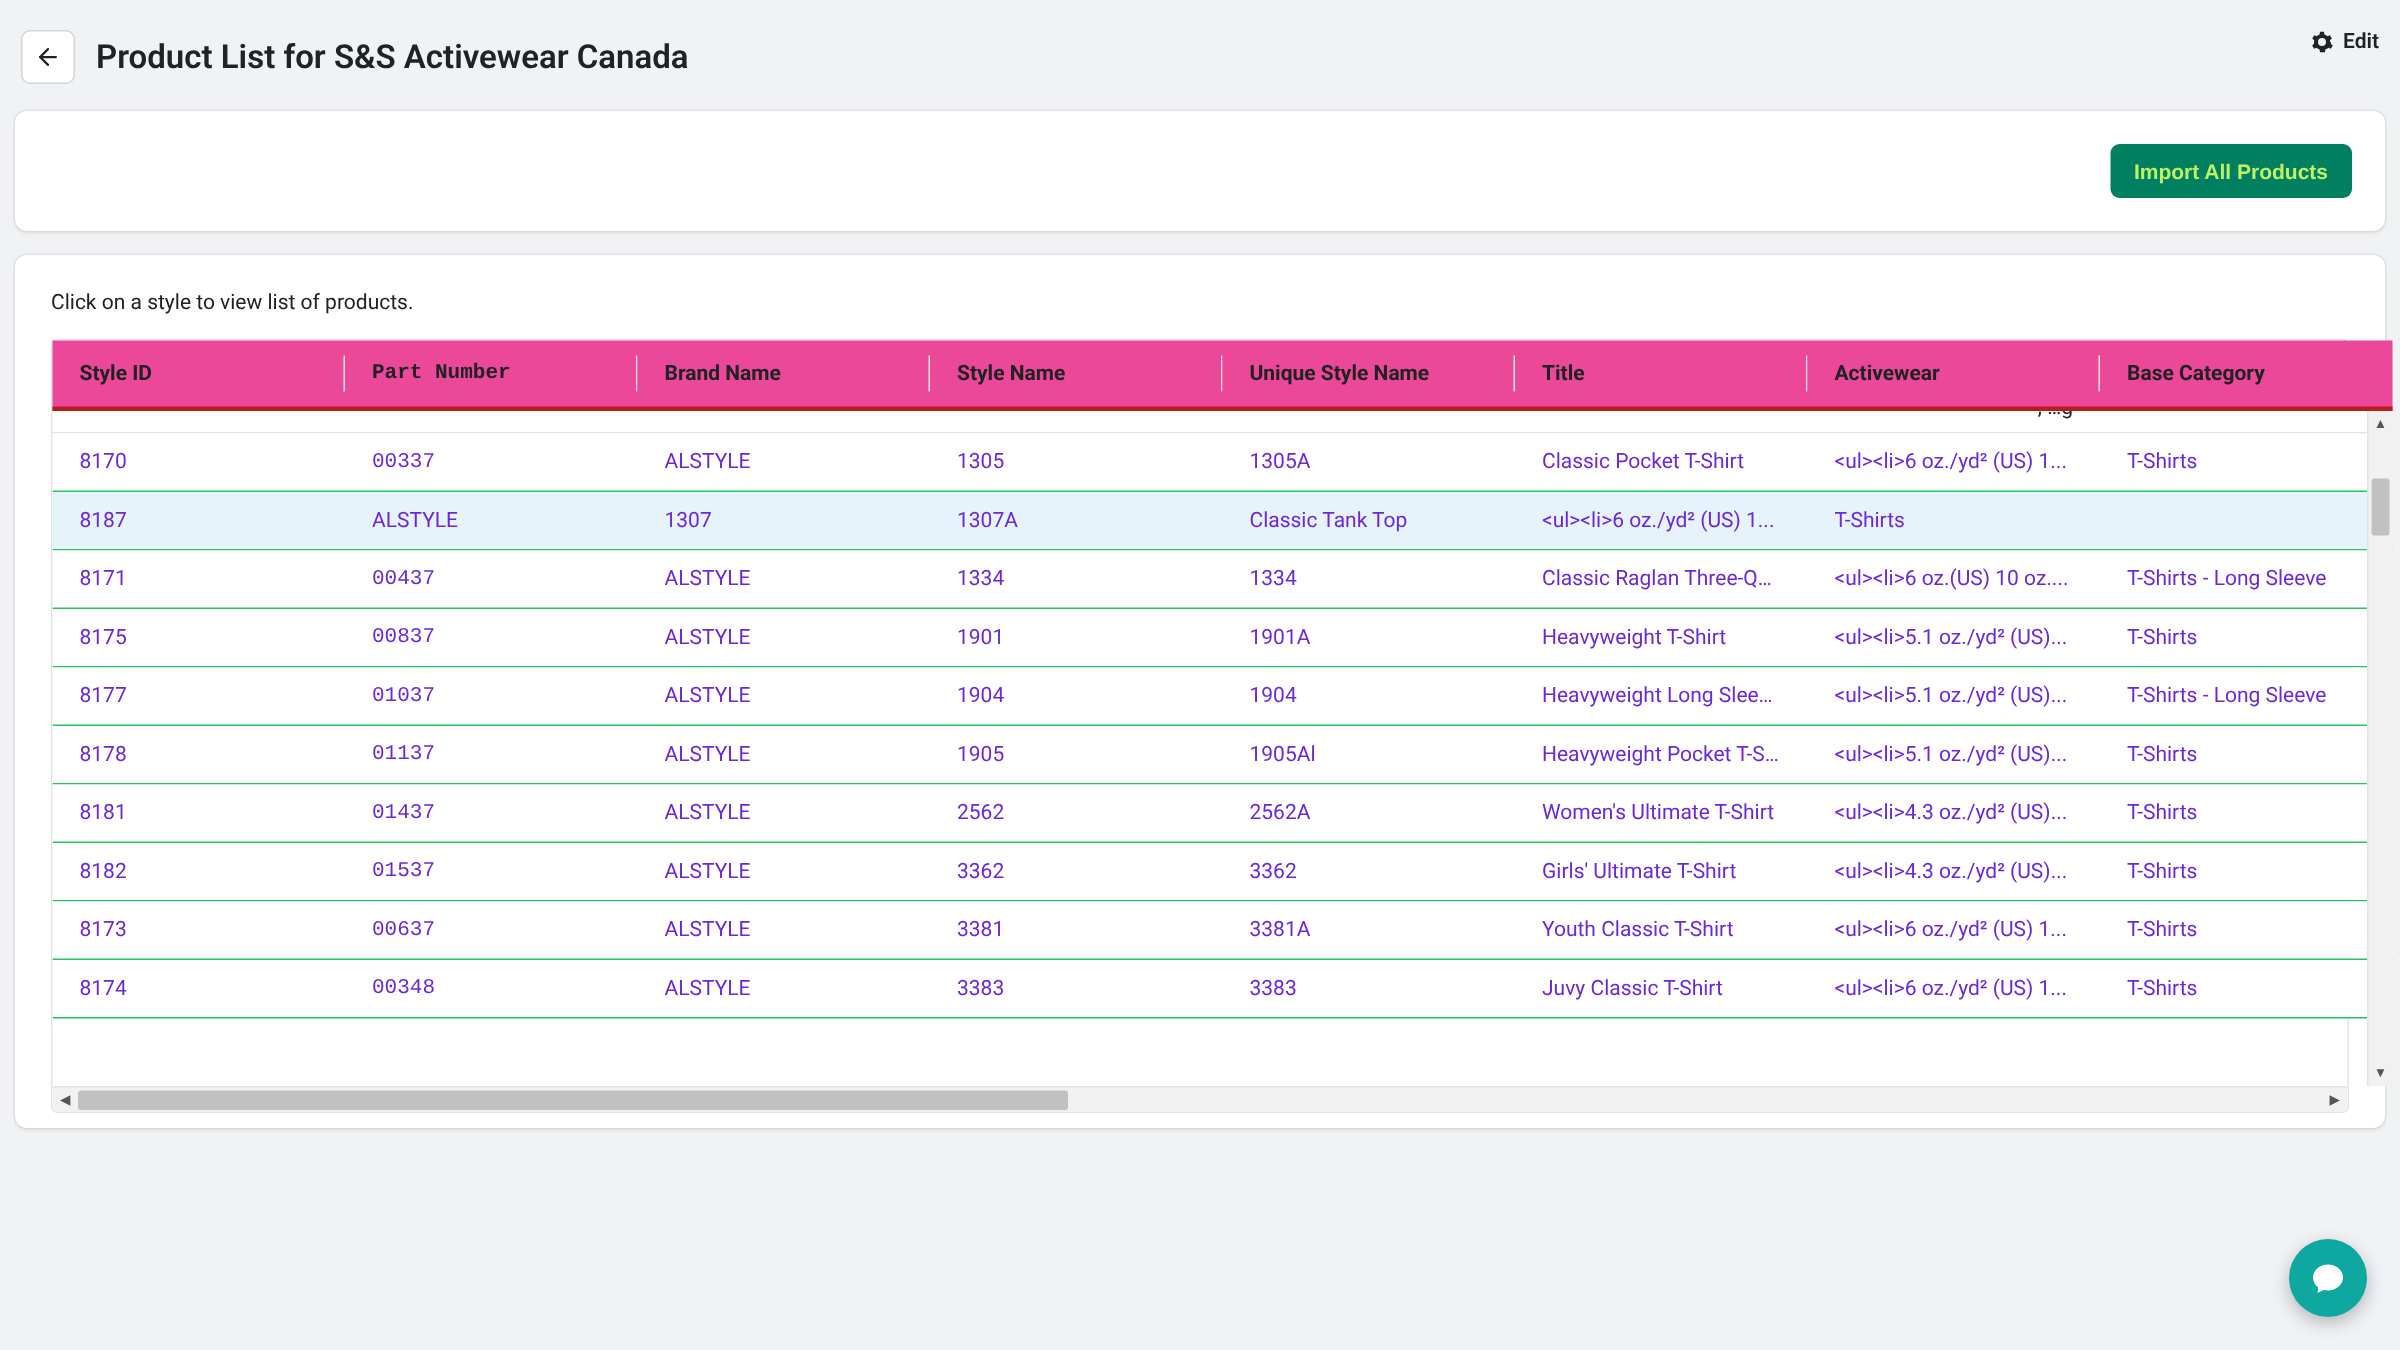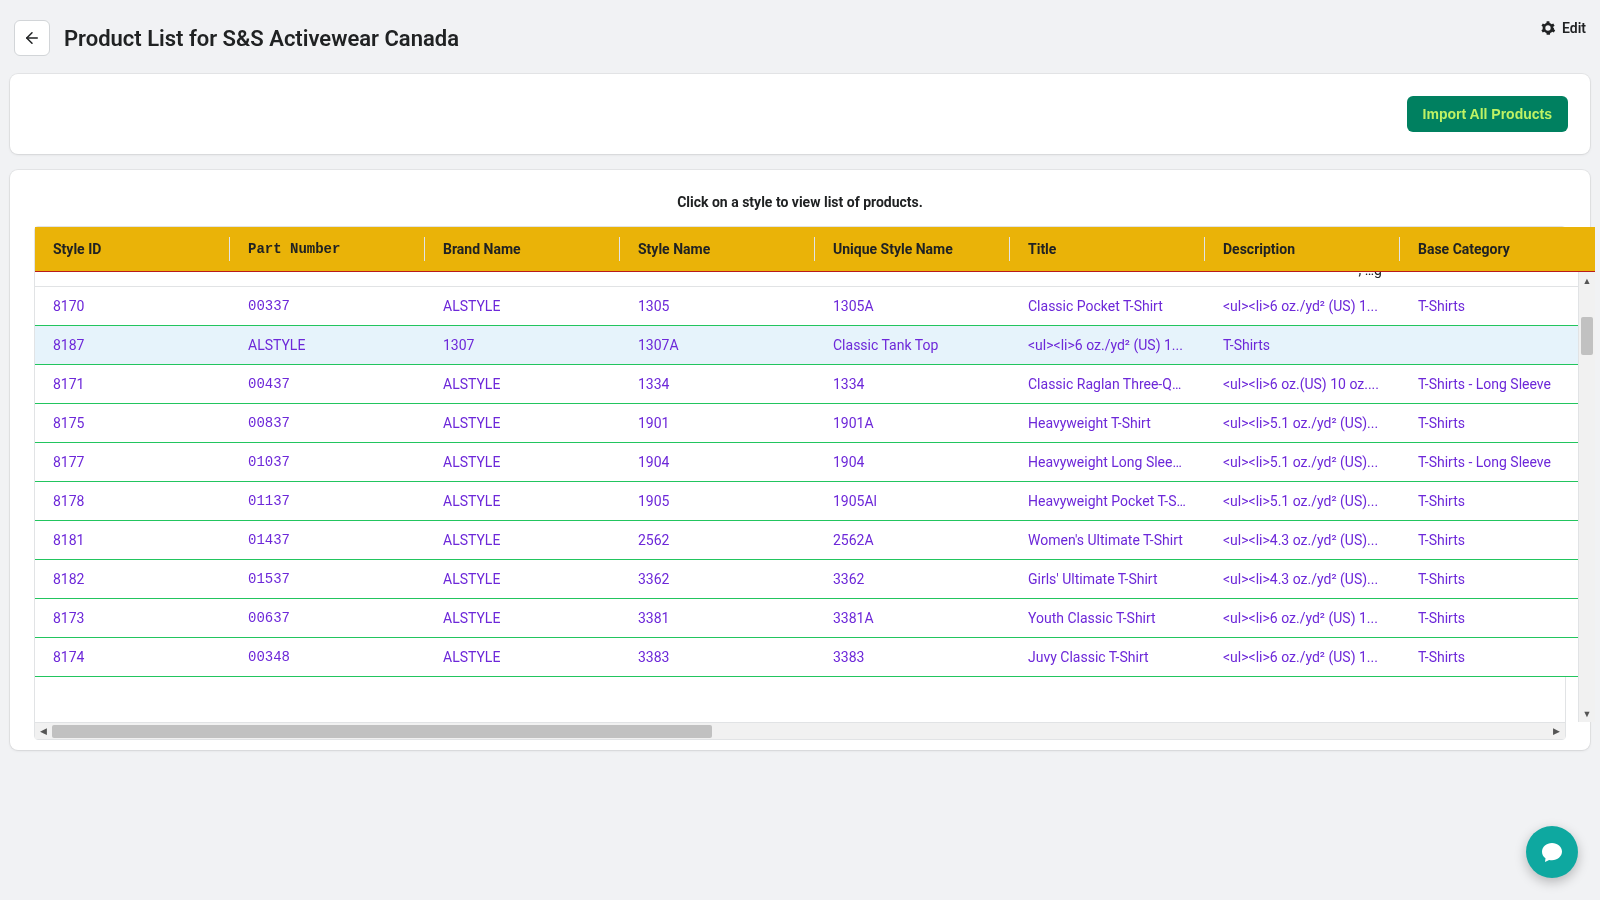--- a/index.html
+++ b/index.html
@@ -41,26 +41,26 @@
     background: #008060;
     color: #bef264;
     border: none;
     border-radius: 6px;
     padding: 10px 16px;
     font-size: 14px;
     font-weight: 600;
     cursor: pointer;
   }
   .table-card { padding: 24px 24px 10px 24px; }
-  .table-hint { font-size: 14px; color: #202223; font-weight: 700; margin-bottom: 16px; text-align: center; }
+  .table-hint { font-size: 14px; color: #202223; font-weight: 400; margin-bottom: 16px; }
   .grid-wrap { border: 1px solid #e1e3e5; border-radius: 4px; position: relative; }
   .grid-header {
     display: flex;
-    background: #eab308;
-    border-bottom: 1px solid #b91c1c;
+    background: #ec4899;
+    border-bottom: 3px solid #b91c1c;
     font-weight: 700;
     font-size: 14px;
     color: #202223;
     width: 1560px;
   }
   .col { padding: 14px 18px; position: relative; overflow: hidden; white-space: nowrap; text-overflow: ellipsis;}
   .col-sep::after {
     content: "";
     position: absolute;
     right: 0; top: 10px; bottom: 10px;
@@ -151,21 +151,21 @@
   <div class="card table-card">
     <div class="table-hint">Click on a style to view list of products.</div>
     <div class="grid-wrap">
       <div class="grid-header">
         <div class="col col-sep c-style-id">Style ID</div>
         <div class="col col-sep c-part">Part Number</div>
         <div class="col col-sep c-brand">Brand Name</div>
         <div class="col col-sep c-sname">Style Name</div>
         <div class="col col-sep c-usname">Unique Style Name</div>
         <div class="col col-sep c-title">Title</div>
-        <div class="col col-sep c-desc">Description</div>
+        <div class="col col-sep c-desc">Activewear</div>
         <div class="col c-base">Base Category</div>
       </div>
       <div class="grid-body">
         <div class="partial-row">
           <div class="col c-style-id"></div>
           <div class="col c-part"></div>
           <div class="col c-brand"></div>
           <div class="col c-sname"></div>
           <div class="col c-usname"></div>
           <div class="col c-title"></div>

